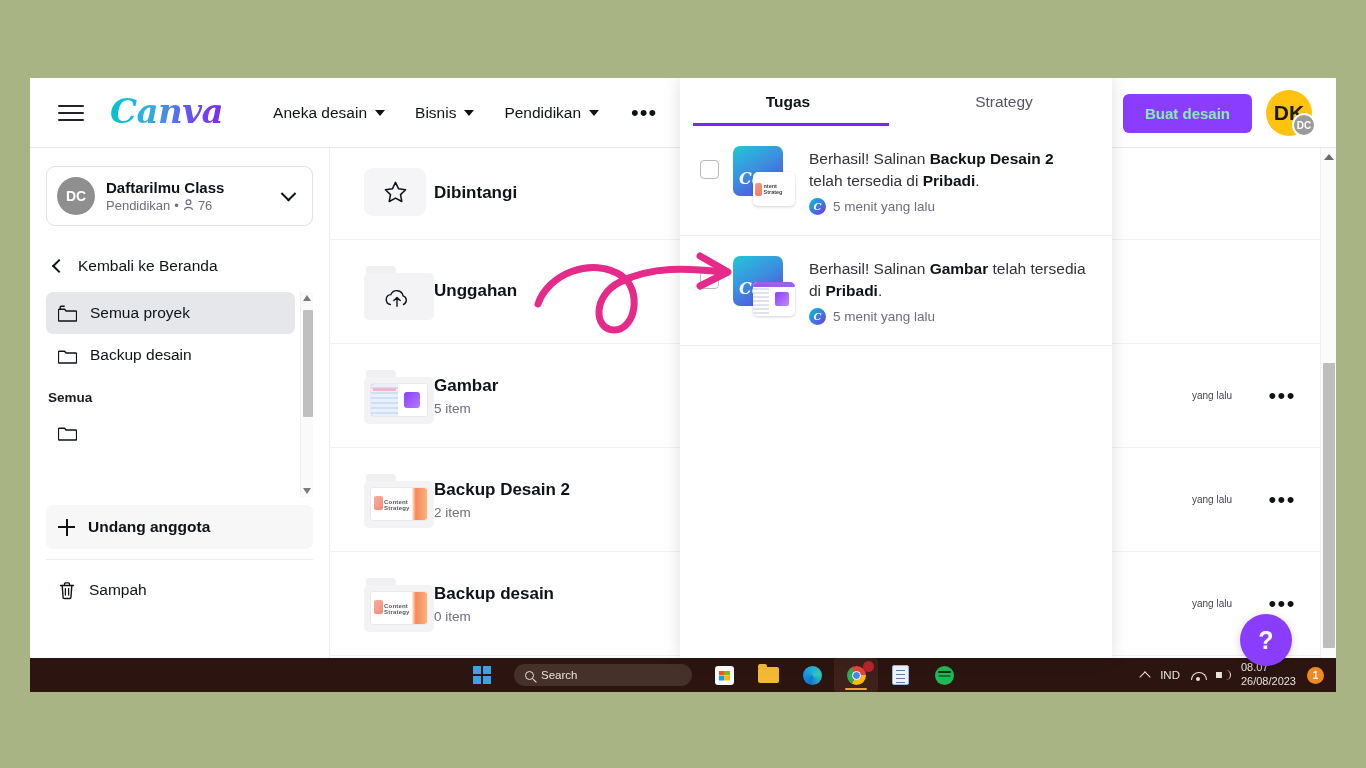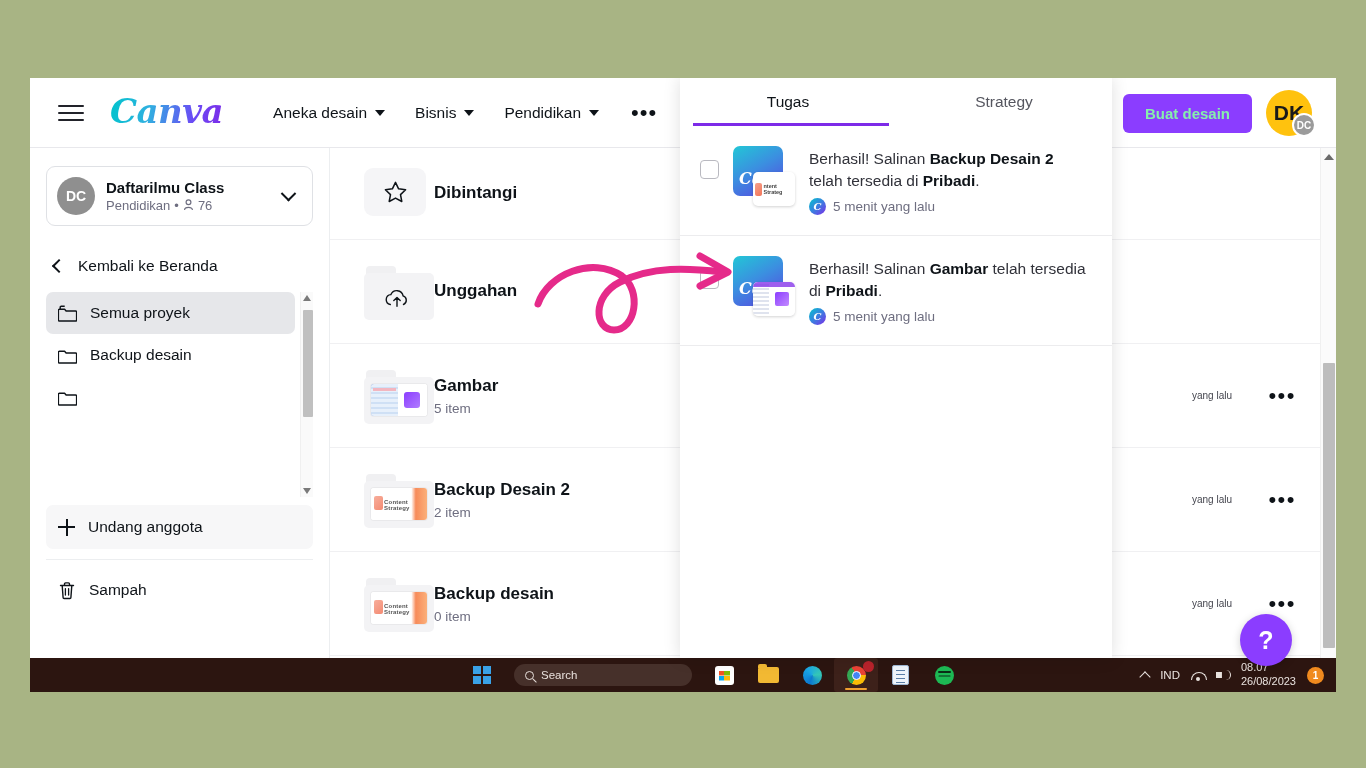--- a/index.html
+++ b/index.html
@@ -148,21 +148,21 @@
     border-top: 6px solid #7a7a7a; width:0;height:0; }
   #nav-thumb {
     position: absolute; left: 1.5px; top: 18px; width: 10px; height: 107px;
     background: #c0c0c0; border-radius: 1px;
   }
 
   #invite-member {
     margin: 8px 16px 0 16px; height: 44px;
     display: flex; align-items: center; gap: 13px;
     padding-left: 12px; border-radius: 7px; background: #f7f7f8;
-    font-size: 15.5px; color: #0e1318; cursor: pointer;
+    font-size: 15.5px; color: #0e1318; cursor: pointer; font-weight: bold;
   }
   .plus { position: relative; width: 17px; height: 17px; }
   .plus::before, .plus::after {
     content:""; position: absolute; background:#0e1318;
   }
   .plus::before { left: 0; top: 7.5px; width: 17px; height: 2px; }
   .plus::after  { top: 0; left: 7.5px; height: 17px; width: 2px; }
 
   #sidebar-divider { margin: 10px 16px 0 16px; height: 1px; background: #eceef0; }
 
@@ -286,21 +286,21 @@
   #activity-title { font-size: 21px; font-weight: 700; color: #0e1318; }
   #mark-all {
     margin-left: auto; font-size: 15.5px; font-weight: 700; color: #0e1318;
     cursor: pointer;
   }
   #activity-tabs { display: flex; height: 48px; position: relative; }
   .atab {
     flex: 1; display: flex; align-items: center; justify-content: center;
     font-size: 15.5px; color: #55565f; cursor: pointer;
   }
-  .atab.active { color: #0e1318; font-weight: 400; }
+  .atab.active { color: #0e1318; font-weight: 700; }
   #tab-underline {
     position: absolute; left: 13px; bottom: 0; width: 196px; height: 3px;
     background: #7d2ae8;
   }
   .notif {
     display: flex; align-items: flex-start; gap: 14px;
     padding: 20px 24px 20px 20px;
     border-bottom: 1px solid #ececee;
   }
   .ncheck {
@@ -509,20 +509,21 @@
       </div>
 
 
       <div class="side-link">
         <svg width="19" height="17" viewBox="0 0 19 17">
           <path d="M1.4 4.2 h5.2 l1.5 1.8 h9.5 a1 1 0 0 1 1 1 v8 a1 1 0 0 1 -1 1 h-16.2 a1 1 0 0 1 -1 -1 v-9.8 a1 1 0 0 1 1 -1 z" fill="none" stroke="#0e1318" stroke-width="1.4" stroke-linejoin="round"></path>
         </svg>
         <span>Backup desain</span>
       </div>
 
+      <div class="side-section">Semua</div>
 
       <div class="side-link">
         <svg width="19" height="17" viewBox="0 0 19 17">
           <path d="M1.4 4.2 h5.2 l1.5 1.8 h9.5 a1 1 0 0 1 1 1 v8 a1 1 0 0 1 -1 1 h-16.2 a1 1 0 0 1 -1 -1 v-9.8 a1 1 0 0 1 1 -1 z" fill="none" stroke="#0e1318" stroke-width="1.4" stroke-linejoin="round"></path>
         </svg>
       </div>
 
       <div id="nav-scrollbar">
         <span class="arrow-up"></span>
         <div id="nav-thumb"></div>

